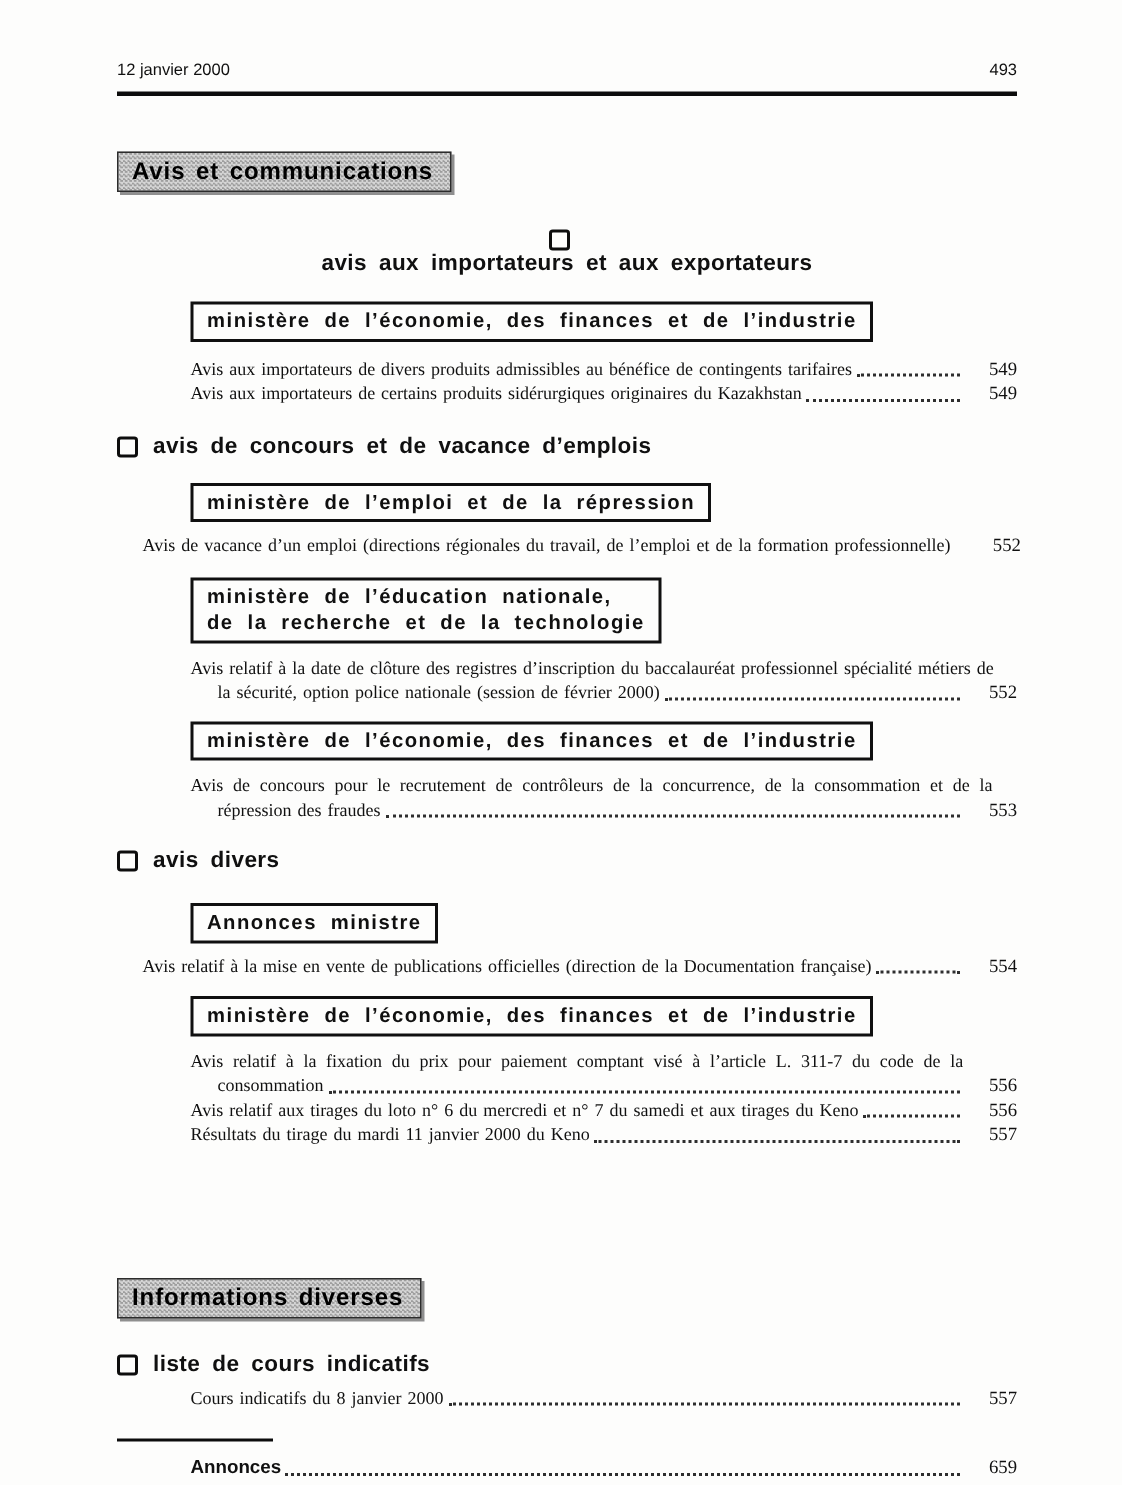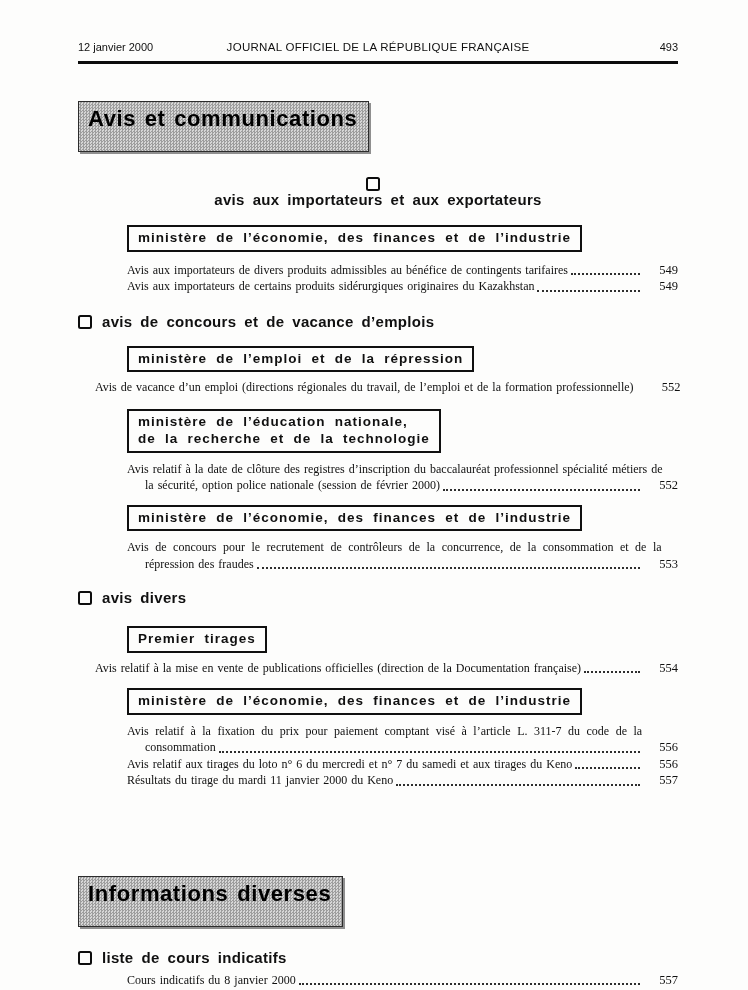--- a/index.html
+++ b/index.html
@@ -24,23 +24,23 @@
   .journal-title {
     position: absolute; left: 50%; transform: translateX(-50%);
     font-size: 11.5px; letter-spacing: 0.3px; white-space: nowrap;
   }
   .header-rule { height: 3px; background: #0c0c0c; margin-top: 8px; }
 
   
   .banner {
     display: inline-block;
     margin-top: 37px;
-    padding: 4px 11px 19px 9px;
-    font-family: "Liberation Sans", sans-serif;
-    font-weight: bold; font-size: 22px;
+    padding: 4px 11px 3px 9px;
+    font-family: "Liberation Sans", sans-serif;
+    font-weight: bold; font-size: 16px;
     letter-spacing: 0.6px; word-spacing: 2px;
     color: #000;
     border: 1px solid #2c2c2c;
     box-shadow: 2px 2px 0 #8f8f8f;
     background-color: #c2c2c2;
     background-image: repeating-conic-gradient(#9d9d9d 0% 25%, #d6d6d6 0% 50%);
     background-size: 3px 3px;
     text-align: right;
   }
 
@@ -102,21 +102,20 @@
   .mt-9 { margin-top: 9px; }
 </style>
 </head>
 <body>
 
 <div class="page">
   <div class="inner">
 
     <div class="header">
       <span>12 janvier 2000</span>
-      <span class="journal-title">JOURNAL OFFICIEL DE LA RÉPUBLIQUE FRANÇAISE</span>
       <span>493</span>
     </div>
     <div class="header-rule"></div>
 
     <div>
       <div class="banner">Avis et communications</div>
     </div>
 
     <div class="sec-heading mt-24">
       <span class="bullet"></span>
@@ -186,21 +185,21 @@
           <span class="pagenum">553</span>
         </div>
       </div>
     </div>
 
     <div class="sec-heading mt-17">
       <span class="bullet"></span>
       <span>avis divers</span>
     </div>
     <div class="mt-20">
-      <div class="ministry">Premier tirages</div>
+      <div class="ministry">Annonces ministre</div>
     </div>
     <div class="entries mt-7">
       <div class="entry">
         <div class="line-row">
           <span class="txt">Avis relatif à la mise en vente de publications officielles (direction de la Documentation française)</span>
           <span class="leader"></span>
           <span class="pagenum">554</span>
         </div>
       </div>
     </div>

